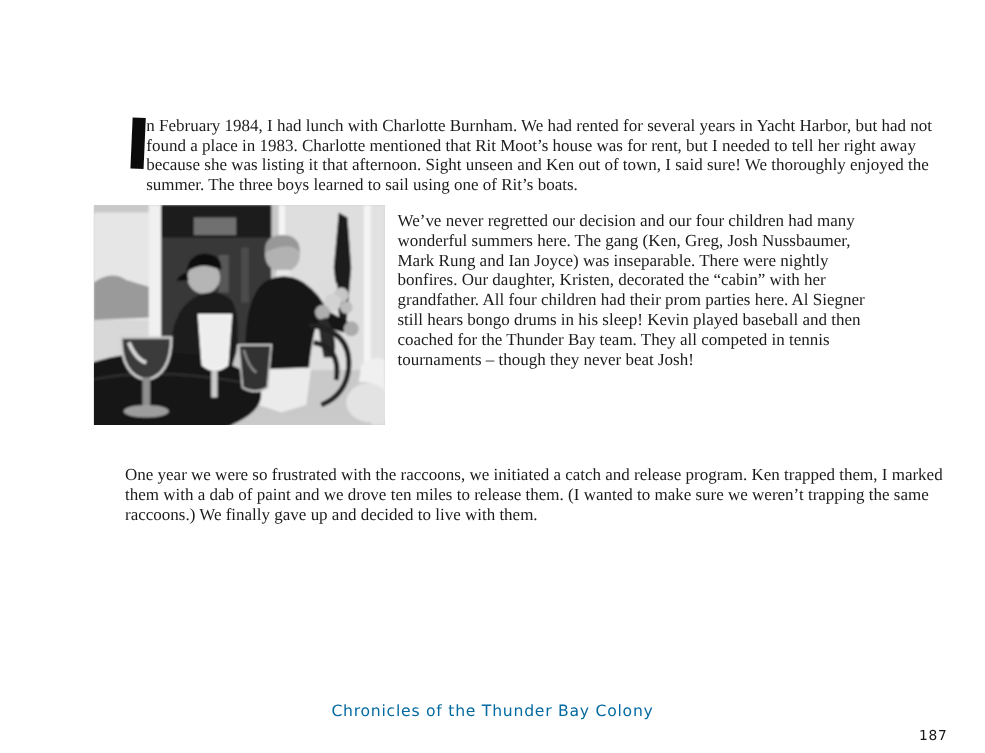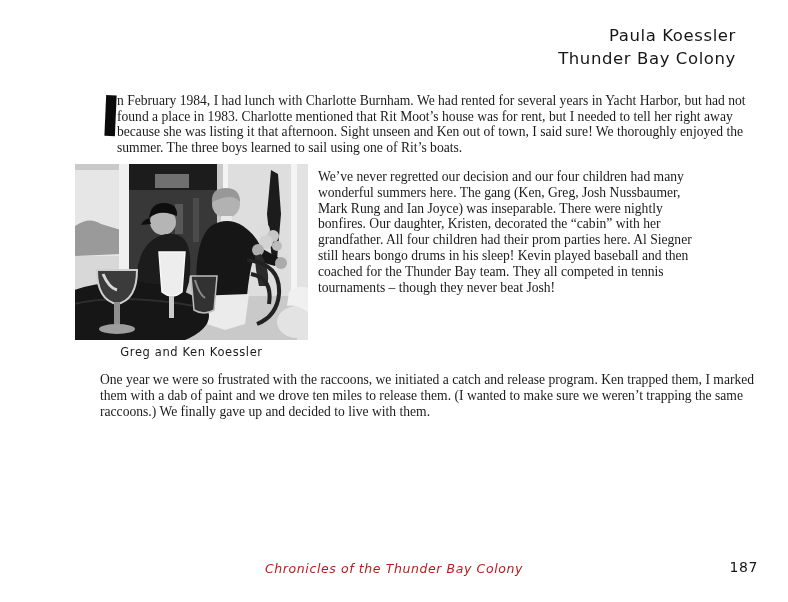--- a/index.html
+++ b/index.html
@@ -50,36 +50,32 @@
   
   .full{
     position:absolute;left:100px;width:660px;
     font-size:13.6px;line-height:15.8px;
   }
   .full-1{top:372px;}
   .full-2{top:426px;}
   
   .footer-title{
     position:absolute;left:0;top:561px;width:788px;text-align:center;
-    font-size:12.5px;color:#b91c1c;font-style:italic;
+    font-size:12.5px;color:#0369a1;
   }
   .footer-page{
-    position:absolute;top:559px;right:30px;
-    font-size:14px;color:#161616;
+    position:absolute;top:582px;right:30px;
+    font-size:11px;color:#161616;
   }
 </style>
 </head>
 <body>
 
 <div class="page">
 
-  <div class="header hand">
-    <div>Paula Koessler</div>
-    <div>Thunder Bay Colony</div>
-  </div>
 
   <div class="para1">
     <span class="dropcap">I</span><span>n February 1984, I had lunch with Charlotte Burnham. We had rented for several years in Yacht Harbor, but had not found a place in 1983. Charlotte mentioned that Rit Moot’s house was for rent, but I needed to tell her right away because she was listing it that afternoon. Sight unseen and Ken out of town, I said sure! We thoroughly enjoyed the summer. The three boys learned to sail using one of Rit’s boats.</span>
   </div>
 
   <div class="photo">
     <svg width="233" height="176" viewBox="0 0 233 176" xmlns="http://www.w3.org/2000/svg">
       <defs>
         <filter id="soft" x="-5%" y="-5%" width="110%" height="110%">
           <feGaussianBlur stdDeviation="0.7"></feGaussianBlur>
@@ -150,21 +146,20 @@
           <rect x="94" y="132" width="5" height="22" fill="#cccccc"></rect>
         </g>
 
         <g>
           <path d="M116,112 L142,112 L139,146 Q129,152 119,146 Z" fill="#303030" stroke="#bdbdbd" stroke-width="1.5"></path>
           <path d="M120,116 Q124,130 130,134" stroke="#8a8a8a" stroke-width="2" fill="none"></path>
         </g>
       </g>
     </svg>
   </div>
-  <div class="caption hand">Greg and Ken Koessler</div>
 
   <div class="column">
     <p>We’ve never regretted our decision and our four children had many wonderful summers here. The gang (Ken, Greg, Josh Nussbaumer, Mark Rung and Ian Joyce) was inseparable. There were nightly bonfires. Our daughter, Kristen, decorated the “cabin” with her grandfather. All four children had their prom parties here. Al Siegner still hears bongo drums in his sleep! Kevin played baseball and then coached for the Thunder Bay team. They all competed in tennis tournaments – though they never beat Josh!</p>
   </div>
 
   <div class="full full-1">One year we were so frustrated with the raccoons, we initiated a catch and release program. Ken trapped them, I marked them with a dab of paint and we drove ten miles to release them. (I wanted to make sure we weren’t trapping the same raccoons.) We finally gave up and decided to live with them.</div>
 
   <div class="footer-title hand">Chronicles of the Thunder Bay Colony</div>
   <div class="footer-page hand">187</div>
 

